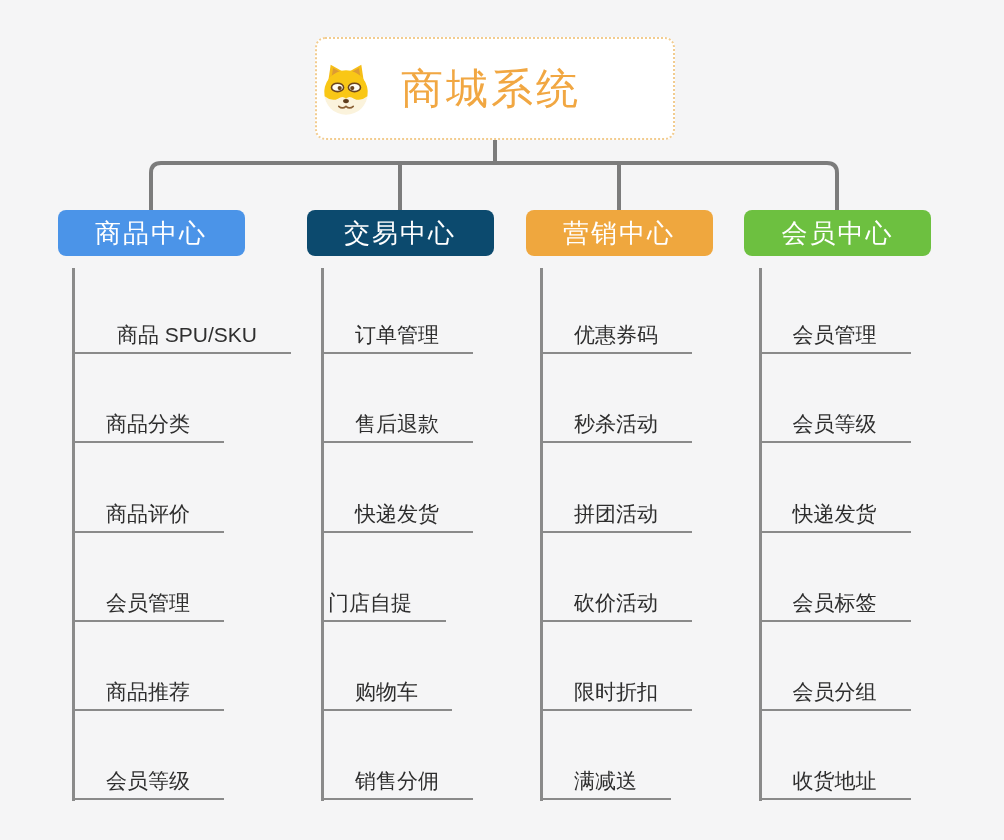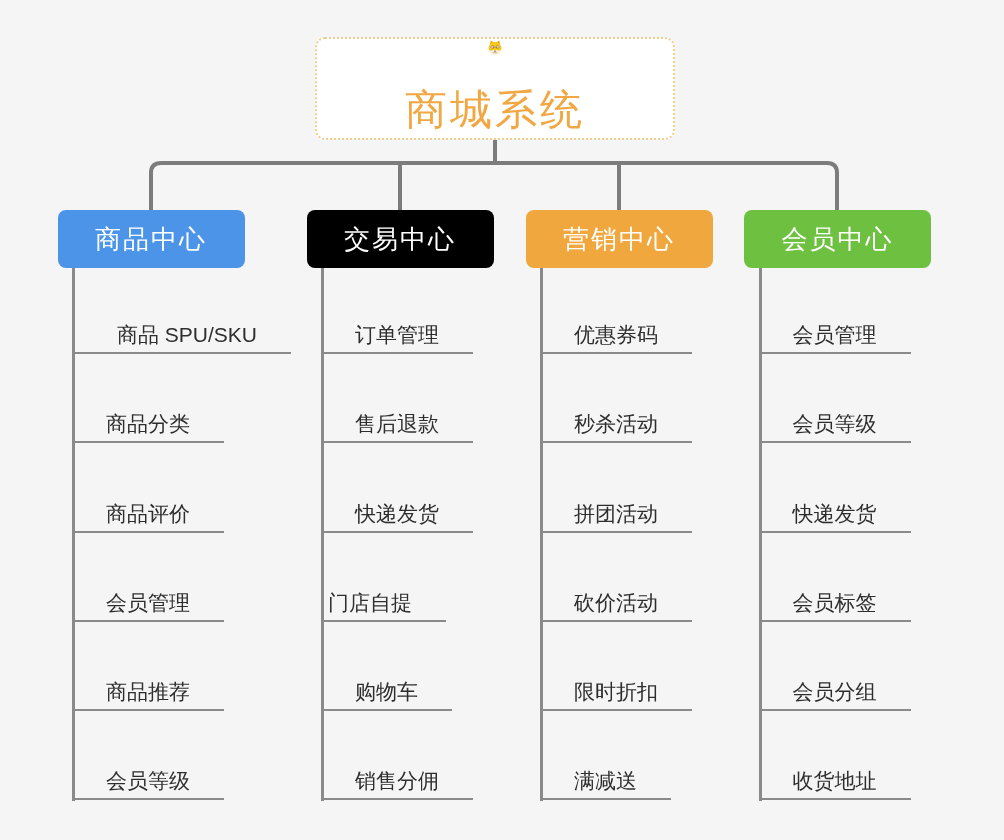--- a/index.html
+++ b/index.html
@@ -7,26 +7,26 @@
   .canvas {
     position:relative; width:1004px; height:840px; margin:0 auto;
     background:#f5f5f6; overflow:hidden;
     font-family:"Liberation Sans", sans-serif;
   }
   .connectors { position:absolute; left:0; top:0; width:1004px; height:840px; pointer-events:none; }
   .root-node {
     position:absolute; left:315px; top:37px; width:360px; height:103px;
     box-sizing:border-box; background:#ffffff;
     border:2px dotted #f2cc8f; border-radius:10px;
-    display:flex; align-items:center; justify-content:flex-start; gap:26px;flex-direction:column;
+    display:flex; align-items:center; justify-content:flex-start; gap:26px;
   }
   .root-label { font-size:42px; letter-spacing:3px; color:#f1a742; }
   .dog-icon { width:58px; height:58px; display:block; }
   .branch-box {
-    position:absolute; width:187px; height:58px; border-radius:8px;
+    position:absolute; width:187px; height:46px; border-radius:8px;
     color:#ffffff; font-size:26px; letter-spacing:2px;
     display:flex; align-items:center; justify-content:center;
     box-sizing:border-box;
   }
   .spine { position:absolute; width:3px; background:#8a8a8a; }
   .leaf {
     position:absolute; white-space:nowrap;
     font-size:21px; line-height:30px; color:#2e2e2e;
     padding:0 34px 2px 34px;
     border-bottom:2px solid #8a8a8a;
@@ -66,21 +66,21 @@
 
   <div id="branches">
       <div class="branch-box" style="left: 57.5px; top: 210px; background: rgb(75, 148, 232);">商品中心</div>
       <div class="spine" style="left: 72px; top: 268px; height: 533px;"></div>
       <div class="leaf" style="left: 72px; top: 320px; padding-left: 45px;">商品 SPU/SKU</div>
       <div class="leaf" style="left: 72px; top: 409px;">商品分类</div>
       <div class="leaf" style="left: 72px; top: 499px;">商品评价</div>
       <div class="leaf" style="left: 72px; top: 588px;">会员管理</div>
       <div class="leaf" style="left: 72px; top: 677px;">商品推荐</div>
       <div class="leaf" style="left: 72px; top: 766px;">会员等级</div>
-      <div class="branch-box" style="left: 306.5px; top: 210px; background: #000000;">交易中心</div>
+      <div class="branch-box" style="left: 306.5px; top: 210px; background: #0c4a6e;">交易中心</div>
       <div class="spine" style="left: 321px; top: 268px; height: 533px;"></div>
       <div class="leaf" style="left: 321px; top: 320px;">订单管理</div>
       <div class="leaf" style="left: 321px; top: 409px;">售后退款</div>
       <div class="leaf" style="left: 321px; top: 499px;">快递发货</div>
       <div class="leaf" style="left: 321px; top: 588px; padding-left: 7px;">门店自提</div>
       <div class="leaf" style="left: 321px; top: 677px;">购物车</div>
       <div class="leaf" style="left: 321px; top: 766px;">销售分佣</div>
       <div class="branch-box" style="left: 525.5px; top: 210px; background: rgb(239, 167, 62);">营销中心</div>
       <div class="spine" style="left: 540px; top: 268px; height: 533px;"></div>
       <div class="leaf" style="left: 540px; top: 320px;">优惠券码</div>

